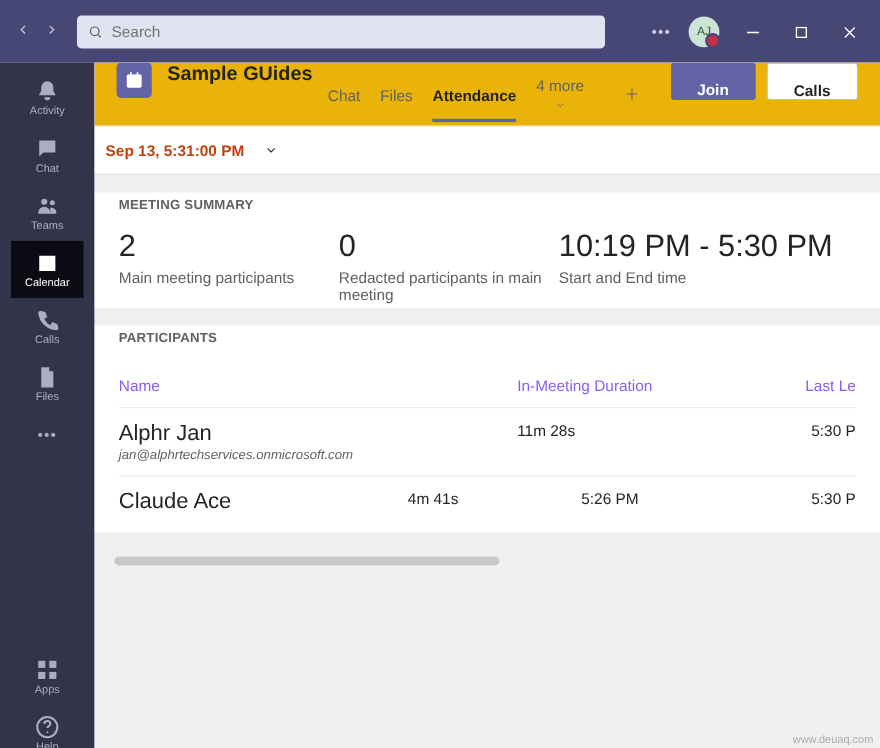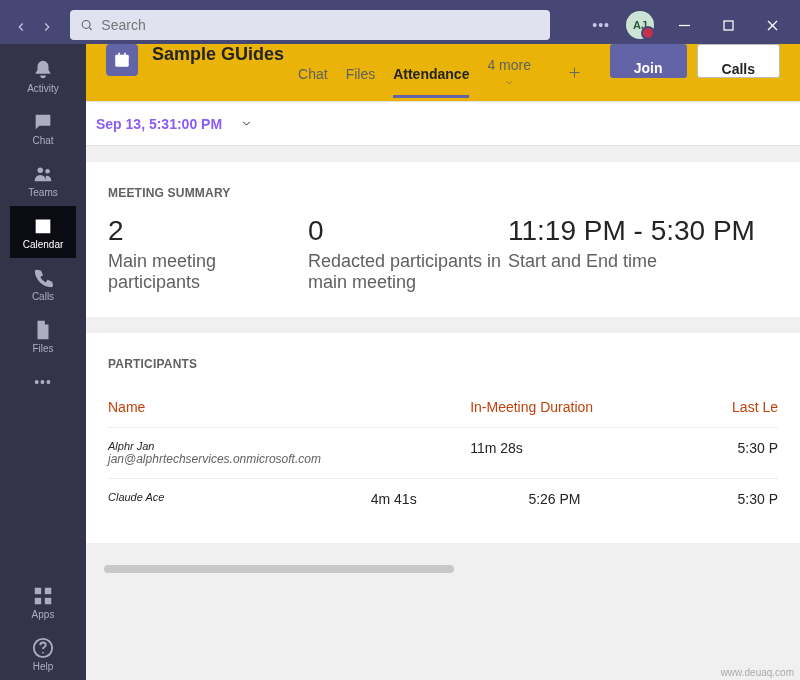--- a/index.html
+++ b/index.html
@@ -1,27 +1,27 @@
 <!DOCTYPE html>
 <html><head>
 <meta charset="utf-8">
 <style>
 * { margin:0; padding:0; box-sizing:border-box; font-family:"Segoe UI",-apple-system,sans-serif; }
 body { width:800px; height:680px; overflow:hidden; background:#f5f5f5; }
 
 
-.titlebar { height:44px; background:#464775; display:flex; align-items:flex-end; padding:4px 8px; }
+.titlebar { height:57px; background:#464775; display:flex; align-items:flex-start; padding:14px 8px; }
 .nav-arrow { width:26px; height:26px; display:flex; align-items:center; justify-content:center; color:#c7c9e4; cursor:pointer; }
 .nav-arrow svg { width:14px; height:14px; stroke:currentColor; fill:none; stroke-width:2; }
 .search-box { flex:1; max-width:480px; height:30px; background:#e1e2f0; border-radius:4px; display:flex; align-items:center; padding:0 10px; margin:0 10px; }
 .search-box svg { width:14px; height:14px; stroke:#616161; fill:none; stroke-width:2; margin-right:8px; }
 .search-box input { border:none; outline:none; background:transparent; font-size:14px; color:#616161; width:100%; }
 .title-right { margin-left:auto; display:flex; align-items:center; gap:4px; }
 .ellipsis-btn { color:#c7c9e4; padding:4px 8px; font-size:14px; letter-spacing:1px; }
-.avatar { width:28px; height:28px; border-radius:50%; background:#cce4d6; color:#2a5a3b; font-size:11px; font-weight:700; display:flex; align-items:center; justify-content:center; position:relative; margin:0 6px 0 4px;}
+.avatar { width:28px; height:28px; border-radius:50%; background:#cce4d6; color:#2a5a3b; font-size:11px; font-weight:400; display:flex; align-items:center; justify-content:center; position:relative; margin:0 6px 0 4px;}
 .avatar::after { content:""; position:absolute; bottom:-1px; right:-1px; width:10px; height:10px; background:#c4314b; border-radius:50%; border:2px solid #464775; }
 .win-btn { width:40px; height:30px; display:flex; align-items:center; justify-content:center; color:#fff; }
 .win-btn svg { width:11px; height:11px; stroke:currentColor; fill:none; stroke-width:1.25; }
 
 
 .app { display:flex; height:636px; }
 .rail { width:86px; background:#33344a; display:flex; flex-direction:column; align-items:center; padding-top:6px; }
 .rail-item { width:66px; height:52px; display:flex; flex-direction:column; align-items:center; justify-content:center; color:#adadc2; cursor:pointer; gap:2px; }
 .rail-item.active { background:#0b0b13; color:#fff; }
 .rail-item svg { width:22px; height:22px; fill:currentColor; }
@@ -44,42 +44,42 @@
 .more-tabs { display:flex; align-items:center; gap:4px; color:#616161; font-size:14px; cursor:pointer;flex-direction:column; }
 .more-tabs svg{ width:11px; height:11px; stroke:#616161; fill:none; stroke-width:1.5;}
 .add-tab { width:30px; height:30px; display:flex; align-items:center; justify-content:center; color:#616161; cursor:pointer; margin-left:10px;}
 .add-tab svg{ width:15px; height:15px; stroke:currentColor; stroke-width:1.5; fill:none;}
 .hdr-right { margin-left:auto; display:flex; gap:10px; }
 .btn { height:34px; padding:16px 24px; border-radius:3px; border:none; font-size:14px; font-weight:600; cursor:pointer; }
 .btn-join { background:#6264a7; color:#fff; }
 .btn-close { background:#fff; color:#242424; border:1px solid #bdbdbd; }
 
 
-.ts-row { background:#fff; height:44px; display:flex; align-items:center; padding:0 10px; font-size:14px; font-weight:600; color:#8b5cf6; border-bottom:1px solid #e1e1e1; gap:18px;}
+.ts-row { background:#fff; height:44px; display:flex; align-items:center; padding:0 10px; font-size:14px; font-weight:600; color:#c2410c; border-bottom:1px solid #e1e1e1; gap:18px;}
 .ts-row svg { width:13px; height:13px; stroke:#242424; fill:none; stroke-width:1.75;}
 
 
-.card { background:#fff; margin:16px 0 0 0; padding:24px 22px; }
+.card { background:#fff; margin:16px 0 0 0; padding:4px 22px; }
 .section-label { font-size:12px; font-weight:600; color:#616161; letter-spacing:.2px; margin-bottom:16px; }
 .summary-grid { display:flex; }
 .summary-cell { flex:1; }
 .summary-cell.last{ flex:1.35; }
 .summary-big { font-size:28px; color:#242424; line-height:1.1; margin-bottom:4px;}
-.summary-small { font-size:18px; color:#616161; }
+.summary-small { font-size:14px; color:#616161; }
 
 
 .ptable { width:100%; margin-top:10px; }
 .phead, .prow { display:flex; padding:12px 0; font-size:14px; color:#242424; }
-.phead { color:#c2410c;justify-content:space-between; }
+.phead { color:#8b5cf6;justify-content:space-between; }
 .prow { border-top:1px solid #ececec; }
 .col-name { flex:2; }
 .col-dur { flex:1.2; }
 .col-first { flex:1.4; }
 .col-last { flex:0.5; text-align:right; white-space:nowrap; }
-.p-name { font-size:11px; color:#242424;font-style:italic; }
+.p-name { font-size:20px; color:#242424; }
 .p-email { font-size:12px; color:#616161;font-style:italic; }
 
 
 .scroll-hint { margin:22px 18px 6px 18px; height:8px; background:#c8c8c8; border-radius:4px; width:350px;}
 .watermark{position:fixed;right:6px;bottom:2px;font-size:10px;color:#aaa;}
 </style>
 </head>
 <body>
 
 <div class="titlebar">
@@ -230,21 +230,21 @@
       <div class="summary-grid">
         <div class="summary-cell">
           <div class="summary-big">2</div>
           <div class="summary-small">Main meeting participants</div>
         </div>
         <div class="summary-cell">
           <div class="summary-big">0</div>
           <div class="summary-small">Redacted participants in main meeting</div>
         </div>
         <div class="summary-cell last">
-          <div class="summary-big">11:19 PM - 5:30 PM</div>
+          <div class="summary-big">10:19 PM - 5:30 PM</div>
           <div class="summary-small">Start and End time</div>
         </div>
       </div>
     </div>
 
     <div class="card">
       <div class="section-label">PARTICIPANTS</div>
       <div class="ptable">
         <div class="phead">
           <div class="col-name">Name</div>

